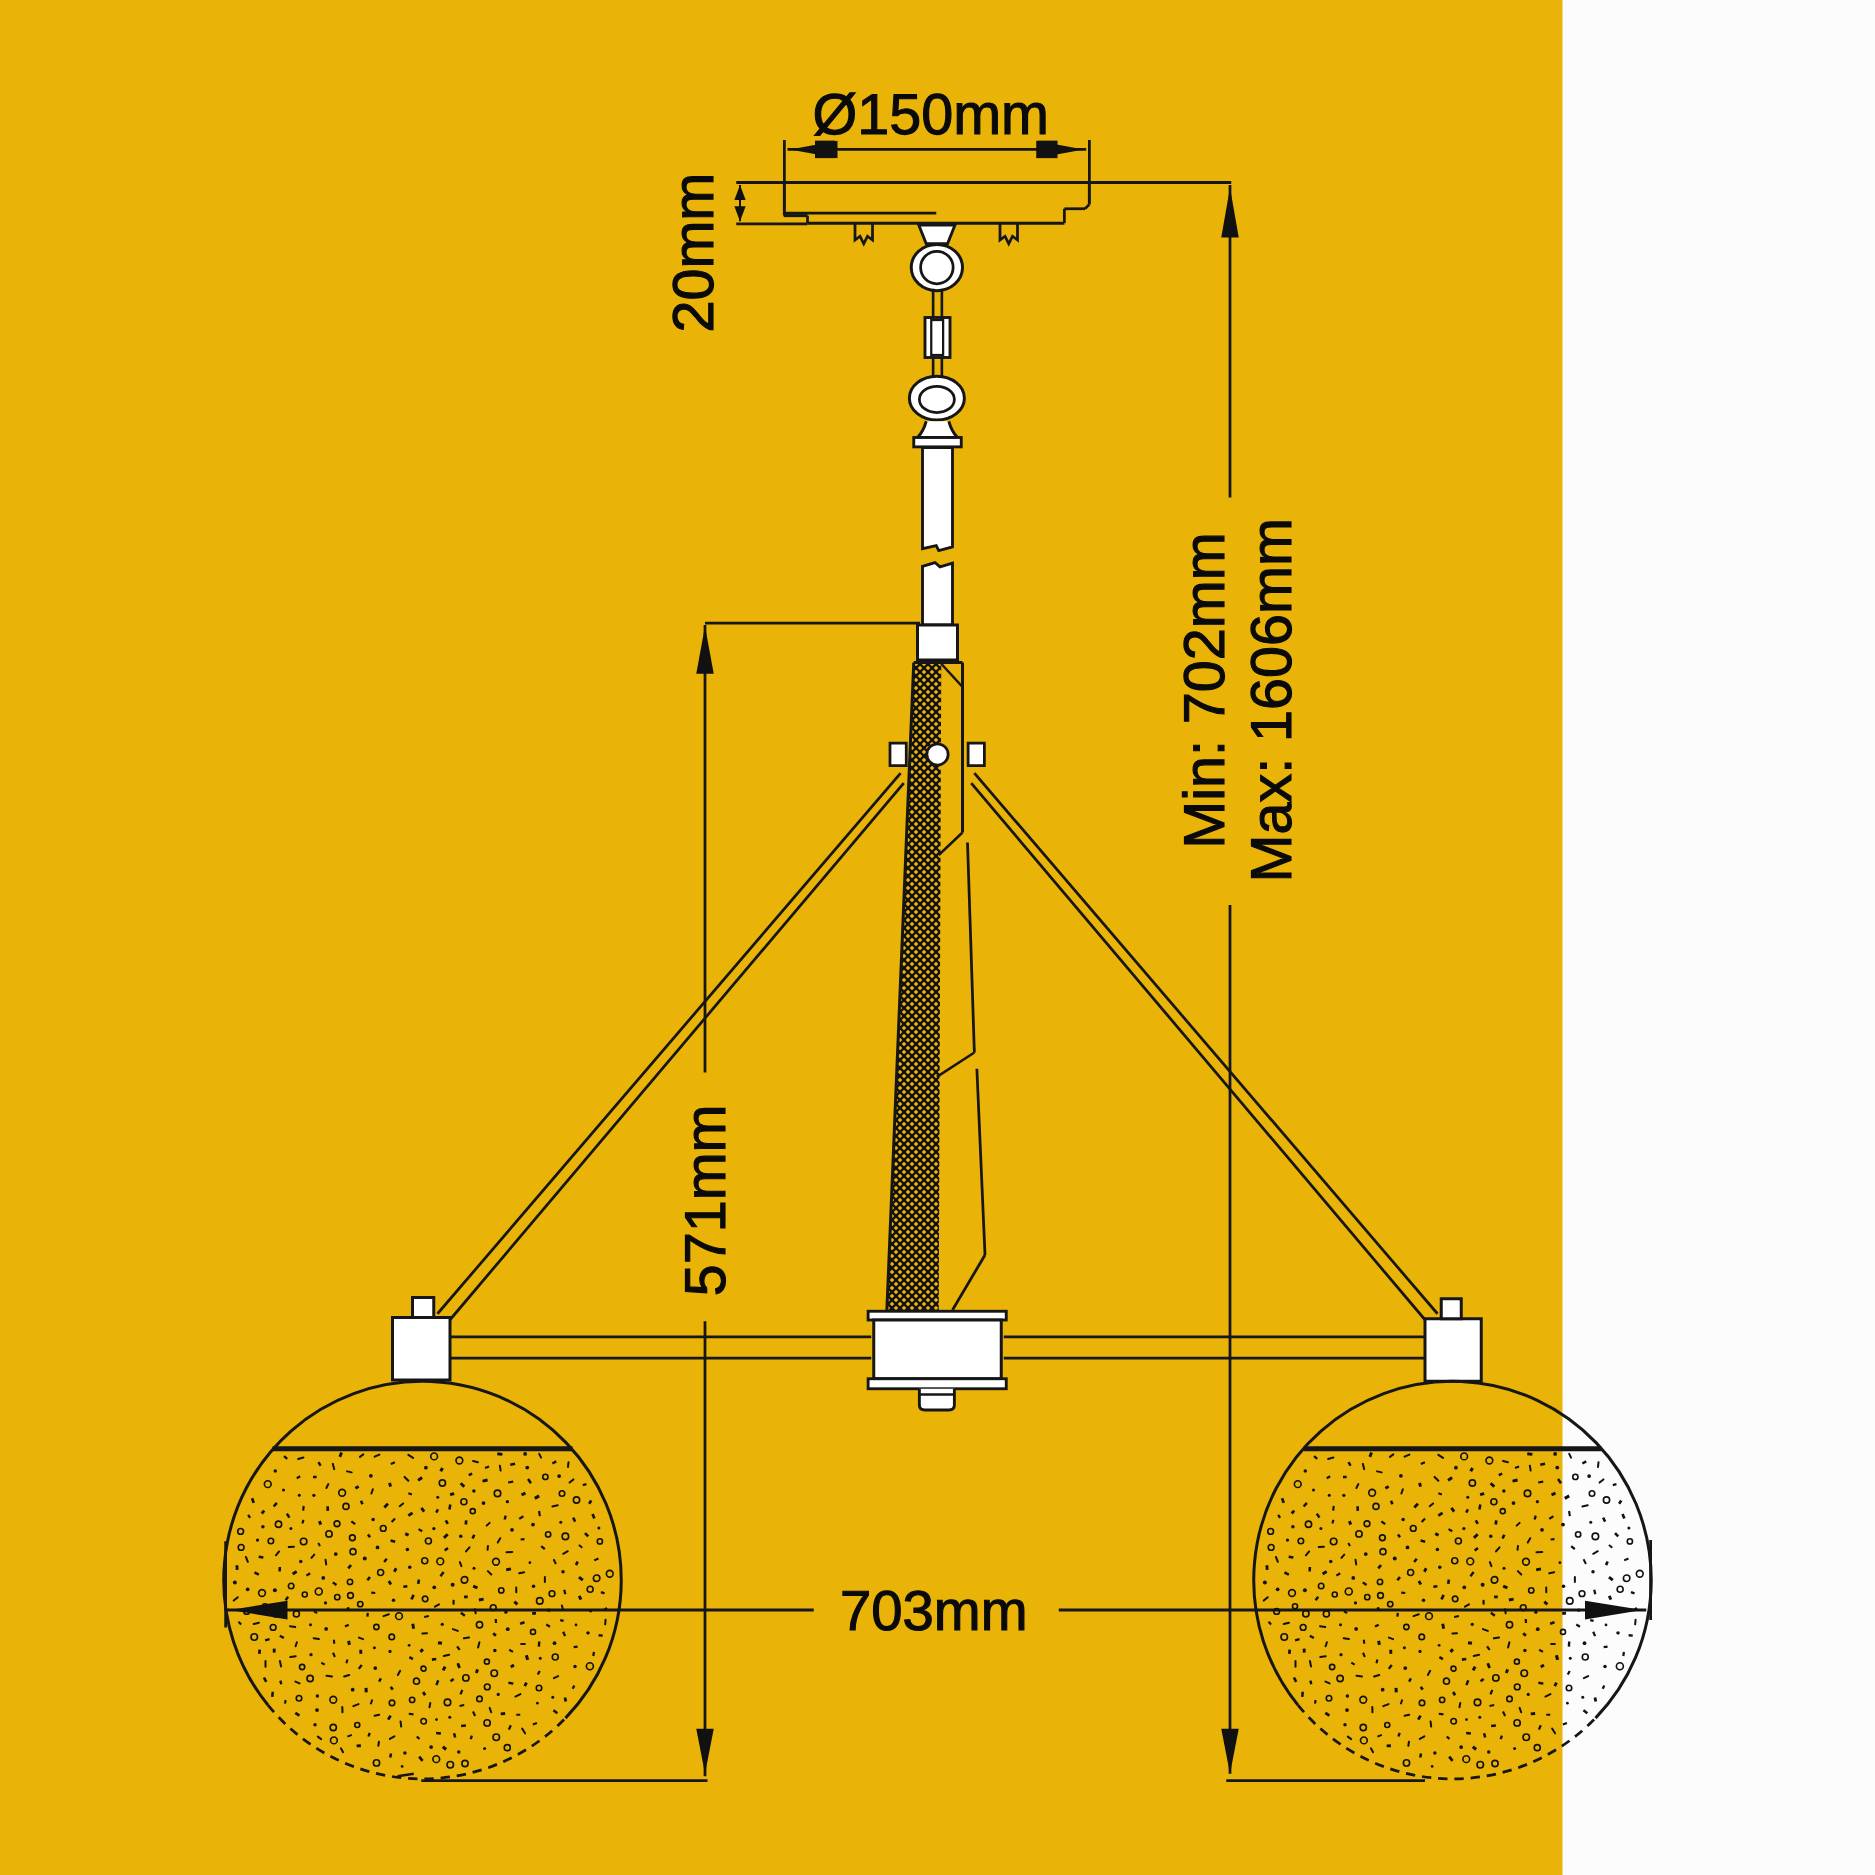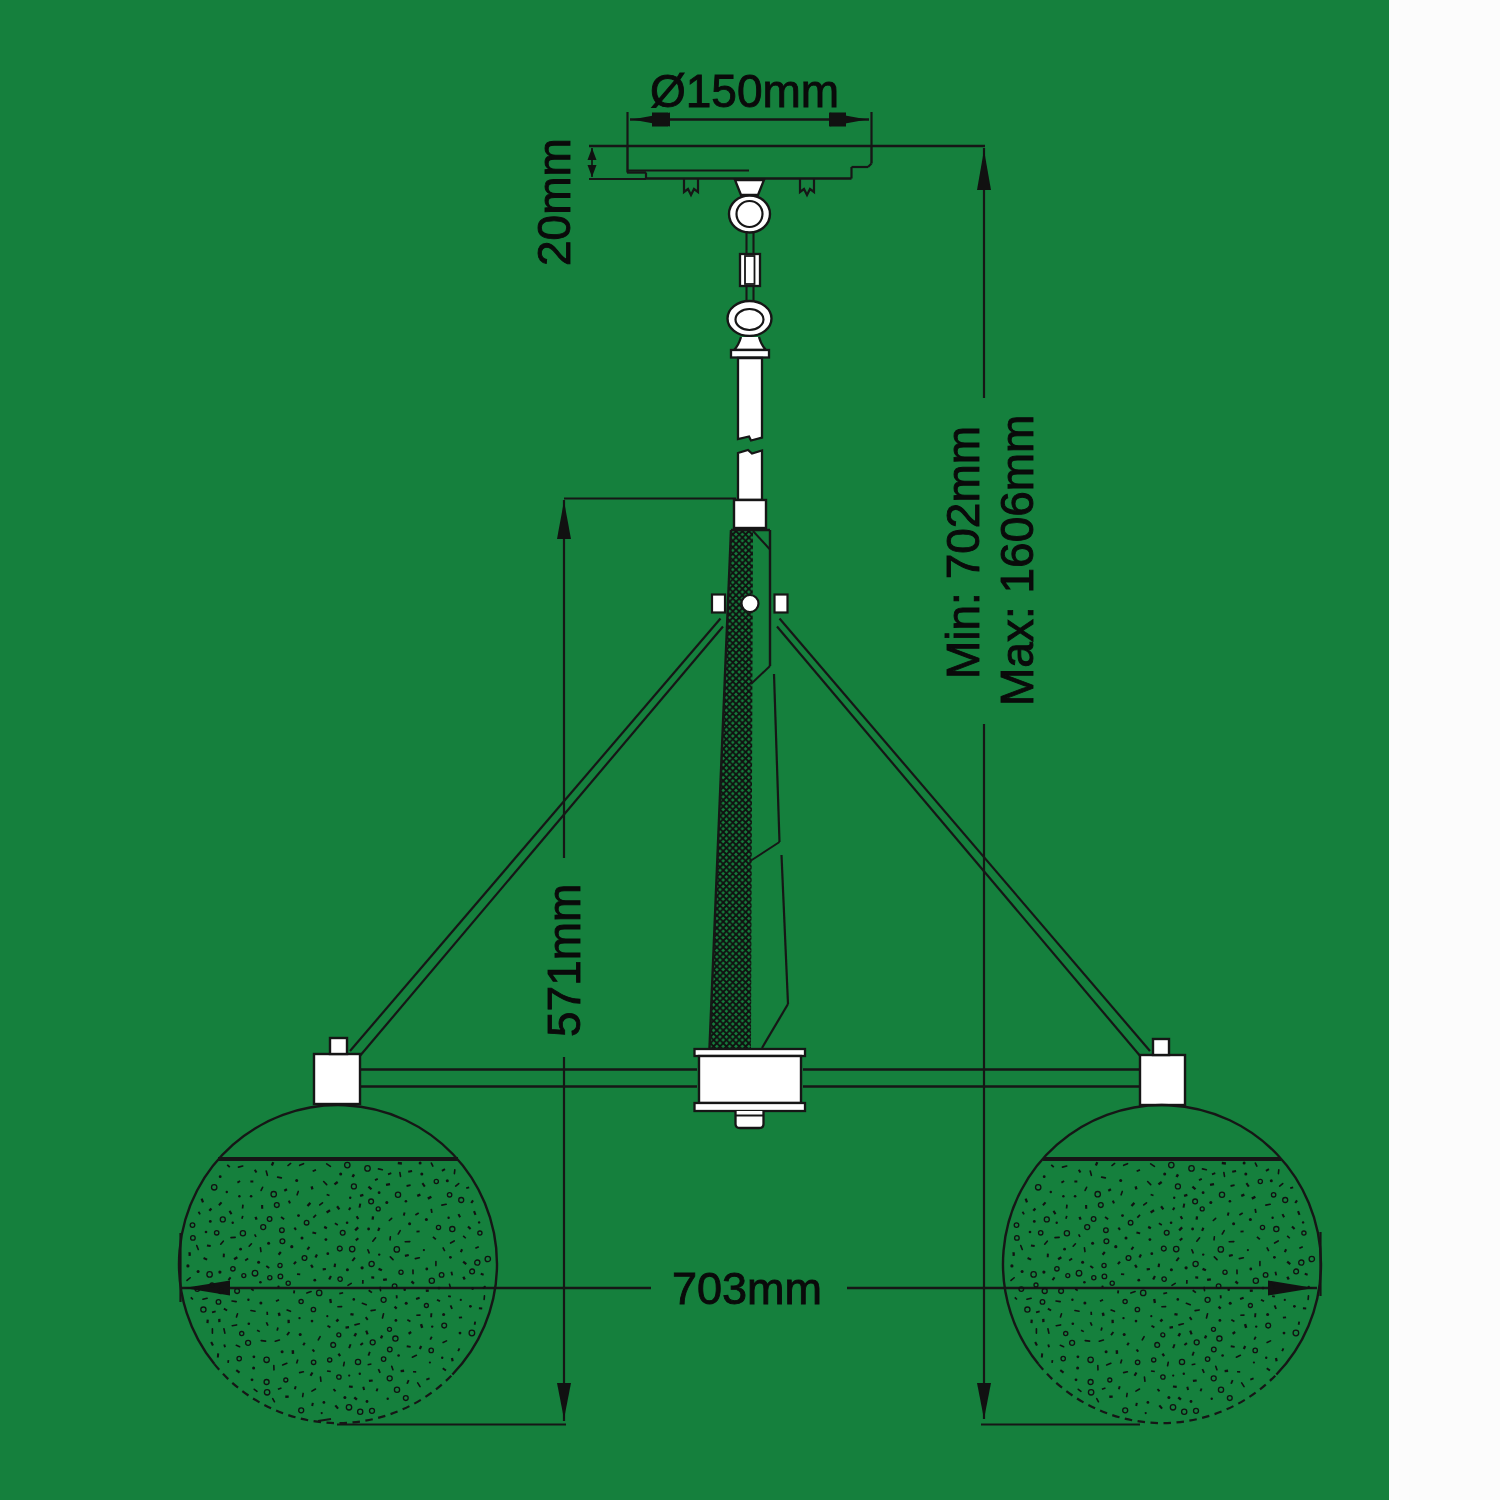--- a/index.html
+++ b/index.html
@@ -1,16 +1,16 @@
 <!DOCTYPE html>
 <html><head>
 <meta charset="utf-8">
 <style>
 html,body{margin:0;padding:0;background:#fcfcfc;}
-#wrap{width:1389px;height:1500px;position:relative;background:#15803d;}
+#wrap{width:1250px;height:1500px;position:relative;background:#eab308;}
 text{font-family:"Liberation Sans",sans-serif;fill:#0a0a0a;stroke:#0a0a0a;stroke-width:0.9;}
 </style>
 </head>
 <body>
 <div id="wrap">
 <svg width="1500" height="1500" viewBox="0 0 1500 1500">
 <line x1="589" y1="146" x2="985" y2="146" stroke="#161616" stroke-width="2.4"></line>
 <line x1="589" y1="179" x2="646" y2="179" stroke="#161616" stroke-width="2.2"></line>
 <path d="M592,148 L587.5,160 L596.5,160 Z" fill="#111"></path>
 <path d="M592,177 L587.5,165 L596.5,165 Z" fill="#111"></path>

